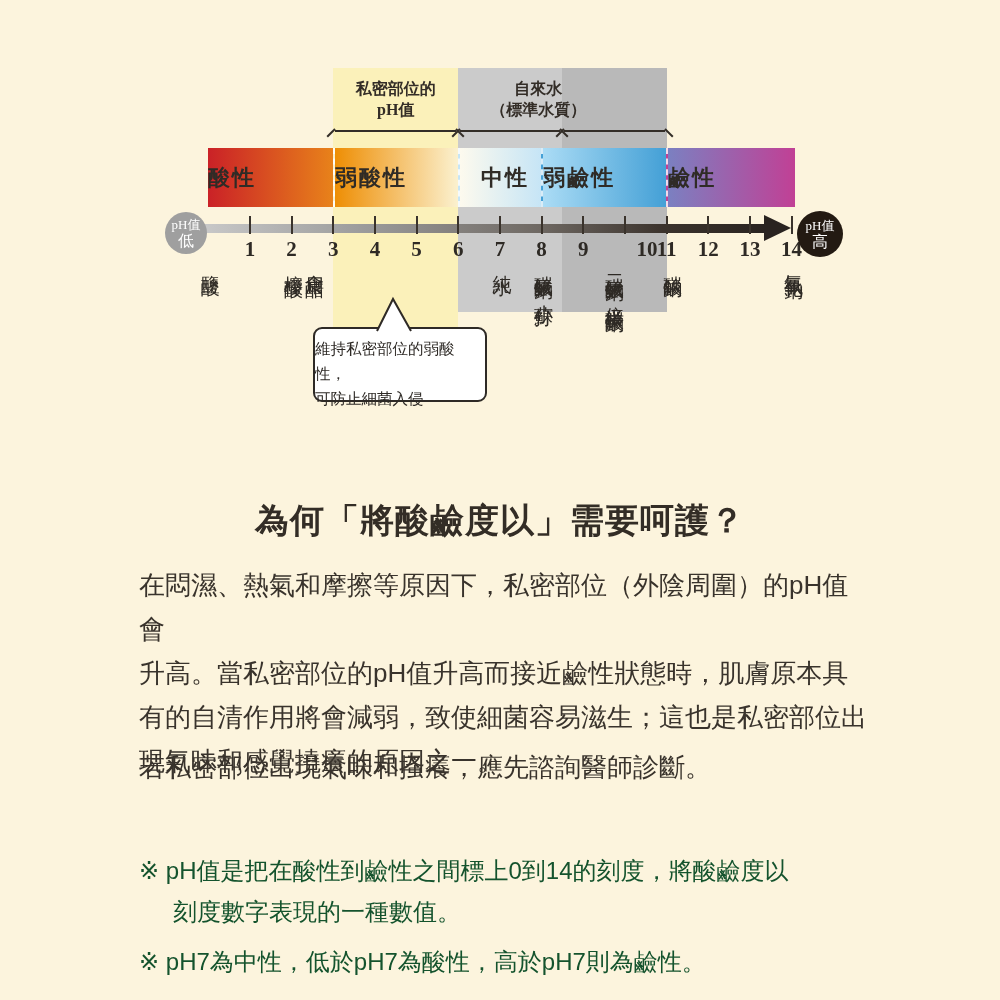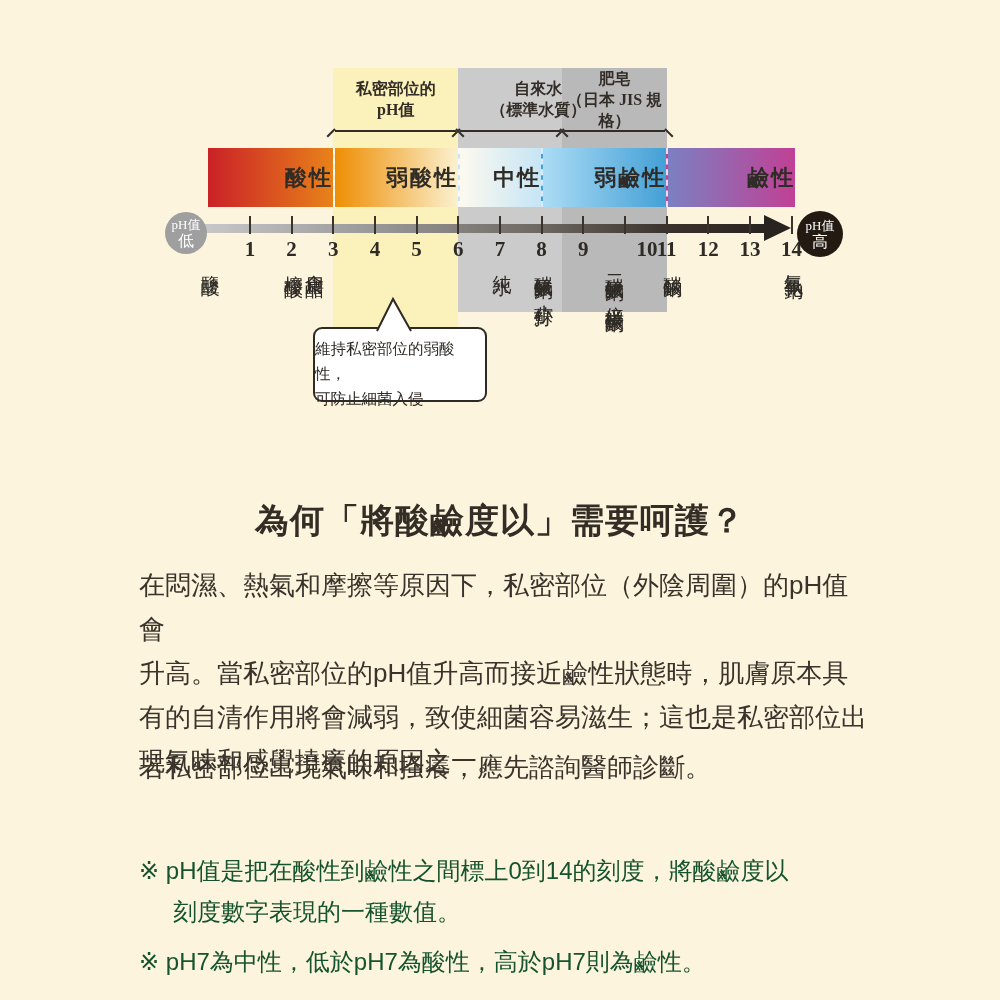--- a/index.html
+++ b/index.html
@@ -16,21 +16,21 @@
     align-items:center;justify-content:center;text-align:center;
     font-family:"Liberation Serif","DejaVu Serif",serif;font-size:16px;font-weight:600;
     line-height:21px;color:#332d27;}
   .bracket{position:absolute;top:130px;height:2px;background:#332d27;}
   .bracket::before,.bracket::after{content:"";position:absolute;top:-1px;width:2px;height:11px;
     background:#332d27;transform-origin:top center;}
   .bracket::before{left:-1px;transform:rotate(45deg);}
   .bracket::after{right:-1px;transform:rotate(-45deg);}
   
   #bar{position:absolute;left:208px;top:148px;width:588px;height:59px;display:flex;}
-  .seg{position:relative;height:100%;display:flex;align-items:center;justify-content:flex-end;box-sizing:border-box;}
+  .seg{position:relative;height:100%;display:flex;align-items:center;justify-content:flex-start;box-sizing:border-box;}
   .seg .zlabel{font-family:"Liberation Serif","DejaVu Serif",serif;font-size:22px;font-weight:700;
     color:#2f2b26;letter-spacing:2px;}
   
   .scale-line{position:absolute;left:196px;top:224px;width:570px;height:9px;
     background:linear-gradient(90deg,#cacaca 0%,#9a9a9a 30%,#6f6963 60%,#3b332d 82%,#292320 100%);}
   .arrowhead{position:absolute;left:764px;top:215px;width:0;height:0;
     border-left:27px solid #292320;border-top:13px solid transparent;border-bottom:13px solid transparent;}
   .tick{position:absolute;top:216px;width:2px;height:18px;background:#3a332c;}
   .num{position:absolute;top:237px;width:36px;text-align:center;
     font-family:"Liberation Serif","DejaVu Serif",serif;font-size:21px;font-weight:600;color:#2e2a25;}
@@ -74,24 +74,20 @@
       <div class="band" style="left: 562.41px; width: 104.15px; height: 244px; background: rgb(185, 185, 185);"></div>
     </div>
 
   <div class="topbox" id="topbox-0" style="left: 333.28px; width: 124.98px;">
     <span>私密部位的</span>
     <span>pH值</span>
   </div>
   <div class="topbox" id="topbox-1" style="left: 458.26px; width: 104.15px; margin-left: 28px;">
     <span>自來水</span>
     <span>（標準水質）</span>
-  </div>
-  <div class="topbox" id="topbox-2" style="left: 562.41px; width: 104.15px;">
-    <span>肥皂</span>
-    <span>（日本 JIS 規格）</span>
   </div>
   <div class="bracket" id="bracket-0" style="left: 335.28px; width: 120.98px;"></div>
   <div class="bracket" id="bracket-1" style="left: 460.26px; width: 100.15px;"></div>
   <div class="bracket" id="bracket-2" style="left: 564.41px; width: 100.15px;"></div>
 
   <div id="bar">
       <div class="seg" style="width: 124.98px; background: linear-gradient(90deg, rgb(202, 33, 39), rgb(232, 130, 26));">
         <span class="zlabel">酸性</span>
       </div>
       <div class="seg" style="width: 124.98px; background: linear-gradient(90deg, rgb(238, 142, 4), rgb(251, 241, 207)); border-left: 2px dashed rgba(255, 255, 255, 0.8);">

